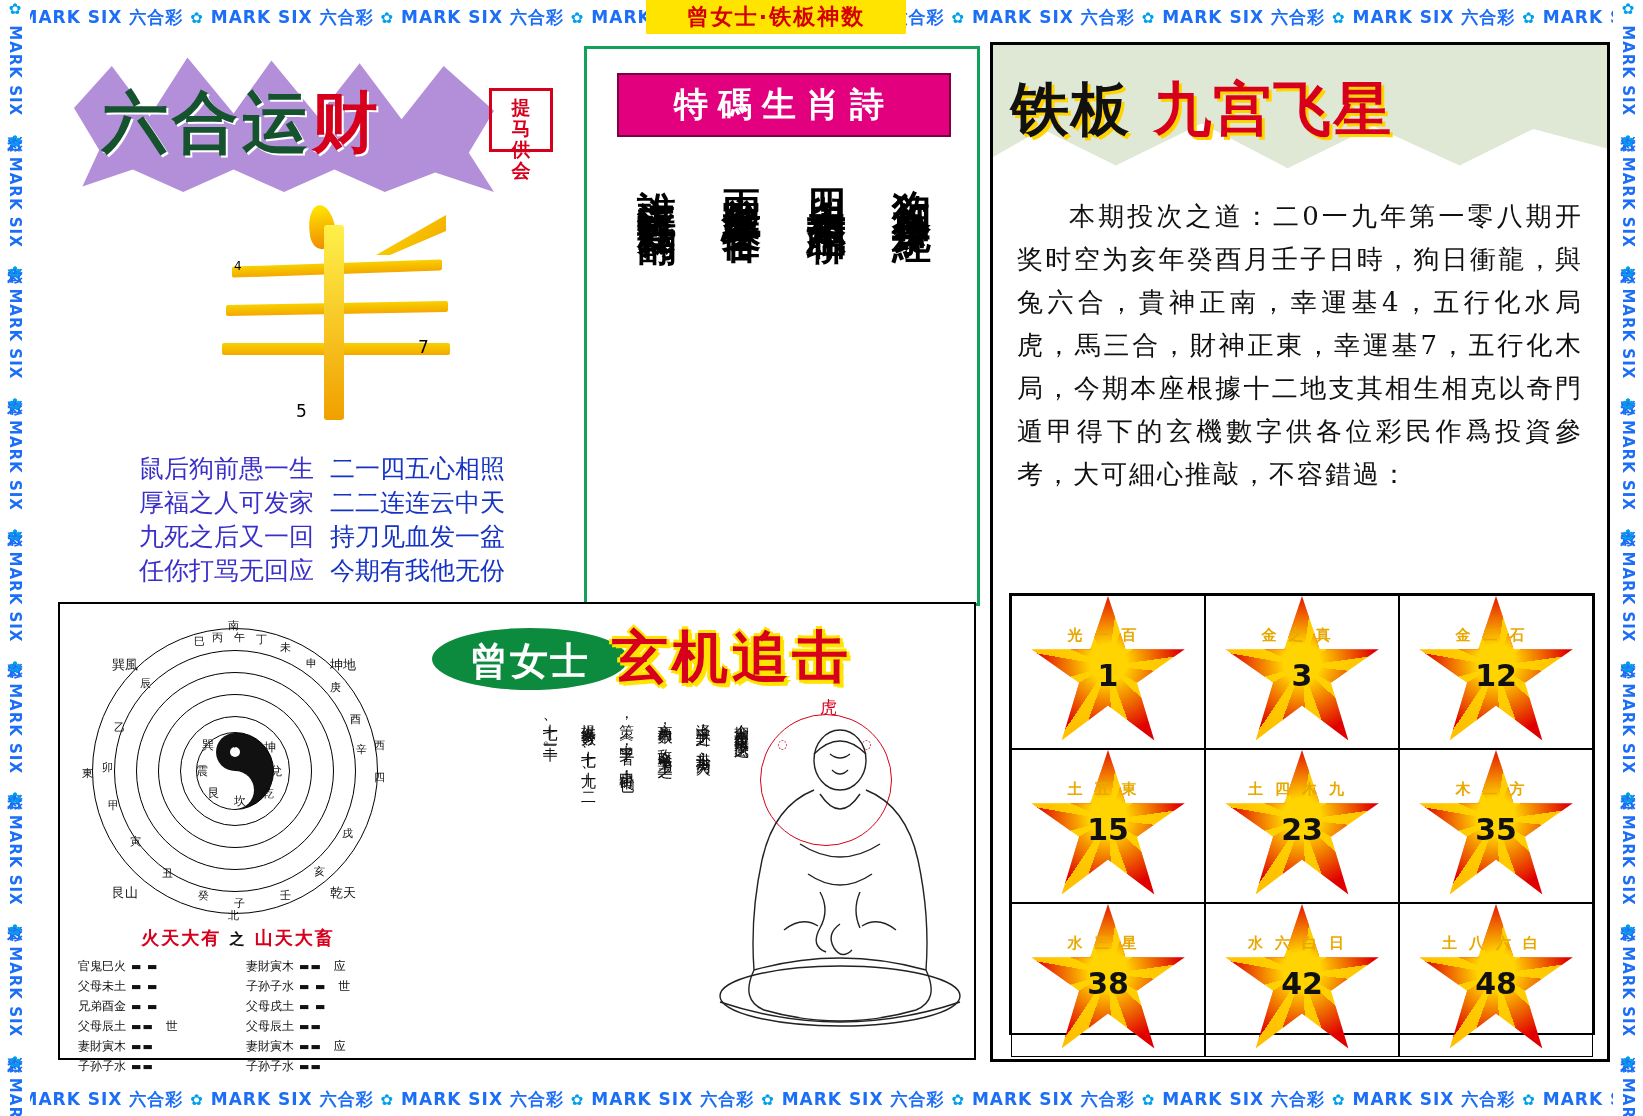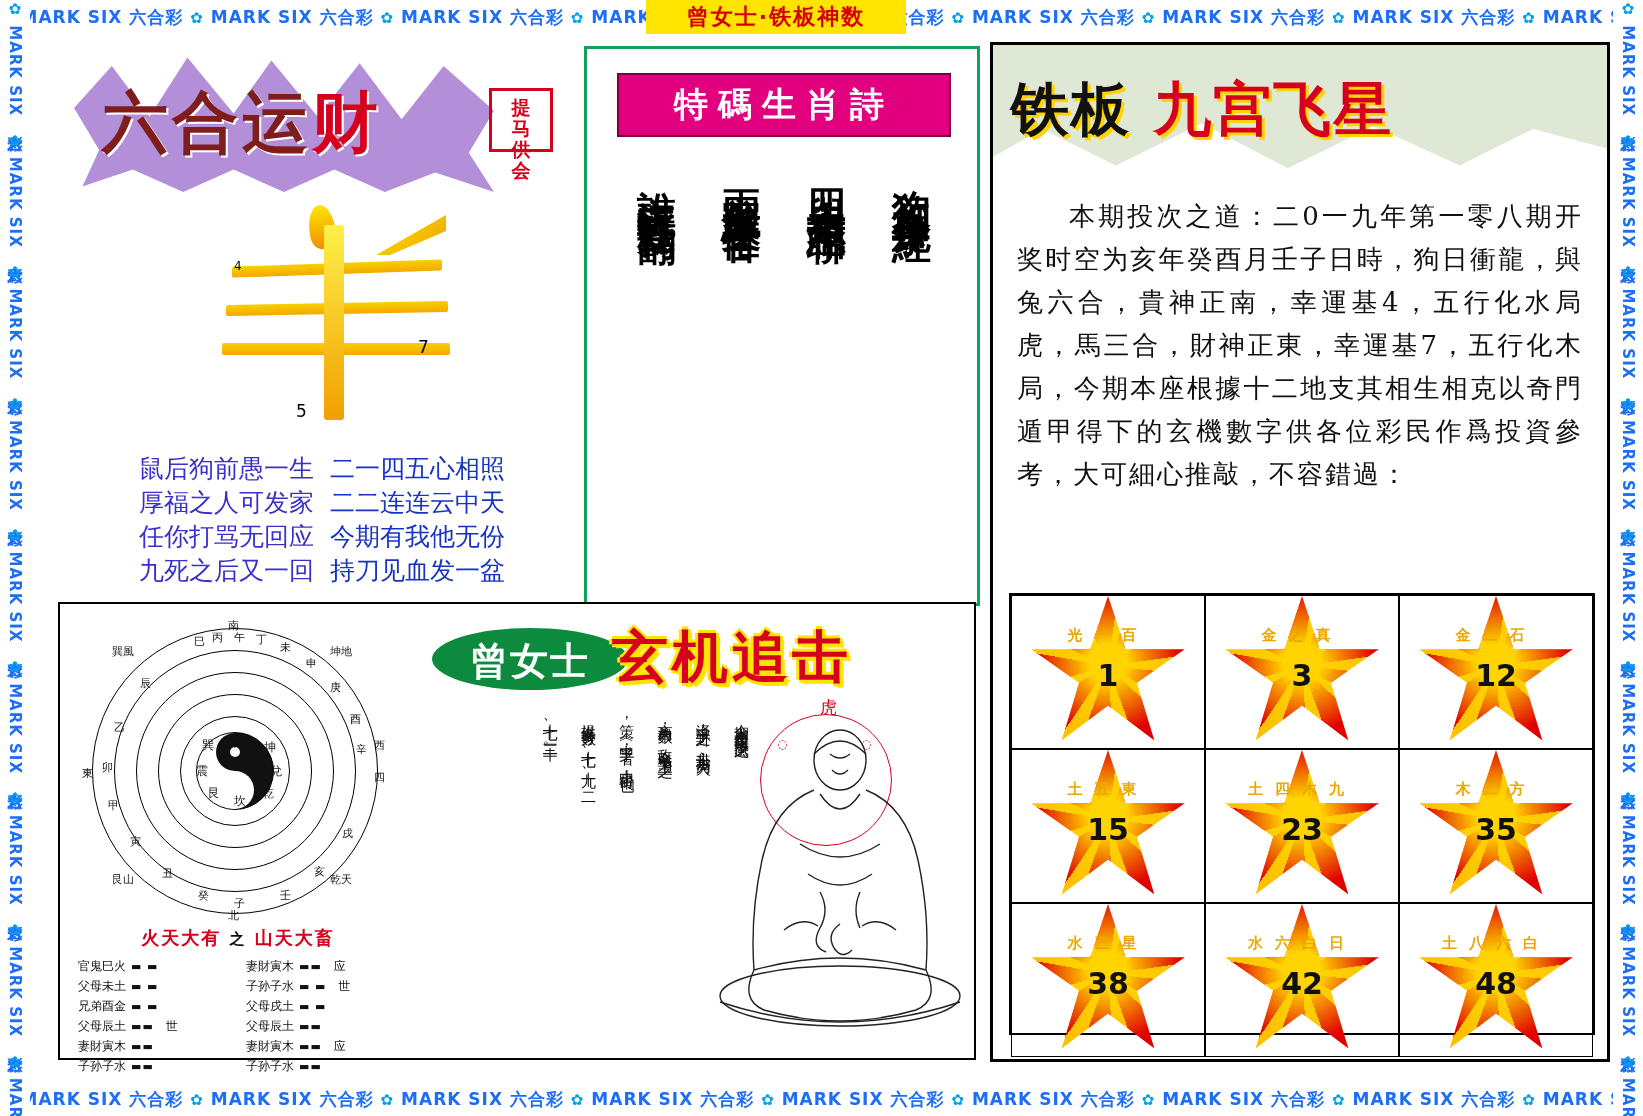--- a/index.html
+++ b/index.html
@@ -31,21 +31,21 @@
 
   
   #leftTop{left:34px;top:40px;width:540px;height:560px;}
   .burst{position:absolute;left:40px;top:12px;width:420px;height:140px;
     background:#b48fd9;
     clip-path:polygon(0% 40%,9% 10%,18% 46%,27% 4%,38% 44%,47% 6%,58% 46%,68% 8%,78% 48%,88% 10%,100% 42%,94% 72%,100% 100%,86% 86%,74% 100%,62% 84%,50% 100%,38% 84%,26% 100%,14% 84%,2% 96%,6% 70%);
   }
   .title-big{position:absolute;left:68px;top:38px;font-size:66px;font-weight:bold;letter-spacing:4px;
     font-family:"DejaVu Sans","Liberation Sans",sans-serif;}
   .title-big span{display:inline-block;}
-  .t-green{color:#7f1d1d;text-shadow:2px 2px 0 #ffffff;}
+  .t-green{color:#14532d;text-shadow:2px 2px 0 #ffffff;}
   .t-red{color:#d6001c;text-shadow:2px 2px 0 #ffffff;}
   .stamp{position:absolute;left:455px;top:48px;width:64px;height:64px;border:3px solid #d6001c;color:#d6001c;
     font-size:19px;line-height:21px;font-weight:bold;text-align:center;padding-top:6px;box-sizing:border-box;letter-spacing:0;}
   .stamp i{font-style:normal;display:block;}
 
   .zodiac{position:absolute;left:170px;top:175px;width:290px;height:215px;}
   .zstroke{position:absolute;background:linear-gradient(180deg,#f7d100,#f5a800);border-radius:2px;}
   .zd1{left:28px;top:48px;width:210px;height:11px;transform:skewY(-2deg);}
   .zd2{left:22px;top:88px;width:222px;height:11px;transform:skewY(-1deg);}
   .zd3{left:18px;top:128px;width:228px;height:12px;}
@@ -113,21 +113,21 @@
   .r5{left:96px;top:96px;width:108px;height:108px;}
   .taiji{position:absolute;left:112px;top:112px;width:76px;height:76px;border-radius:50%;
     background:linear-gradient(90deg,#fff 50%,#111 50%);border:1px solid #000;}
   .taiji:before,.taiji:after{content:"";position:absolute;left:19px;width:38px;height:38px;border-radius:50%;}
   .taiji:before{top:0;background:#111;}
   .taiji:after{top:38px;background:#fff;}
   .taiji i{position:absolute;width:10px;height:10px;border-radius:50%;left:33px;}
   .taiji i.w{top:14px;background:#fff;}
   .taiji i.b{top:52px;background:#111;}
   .bg-lab{position:absolute;font-size:11px;color:#111;}
-  .bg-corner{position:absolute;font-size:11px;color:#111;}
+  .bg-corner{position:absolute;font-size:13px;color:#111;margin-top:12px;}
   .tri{position:absolute;font-size:12px;color:#111;line-height:11px;}
 
   .hex-title{position:absolute;left:28px;top:322px;width:300px;text-align:center;font-size:18px;color:#d6001c;font-weight:bold;letter-spacing:2px;}
   .hex-title .mid{color:#111;font-size:15px;}
   .hexcols{position:absolute;left:18px;top:352px;width:320px;font-size:12px;color:#111;}
   .hexrow{display:flex;justify-content:space-between;align-items:center;height:20px;}
   .hexcell{width:152px;display:flex;align-items:center;gap:5px;}
   .ylines{letter-spacing:1px;font-size:11px;}
   .mark{color:#111;width:26px;display:inline-block;text-align:center;}
 
@@ -192,26 +192,26 @@
       <tbody>
           <tr>
         <td class="pc-purple">鼠后狗前愚一生</td>
         <td class="pc-blue">二一四五心相照</td>
       </tr>
       <tr>
         <td class="pc-purple">厚福之人可发家</td>
         <td class="pc-blue">二二连连云中天</td>
       </tr>
       <tr>
+        <td class="pc-purple">九死之后又一回</td>
+        <td class="pc-blue">持刀见血发一盆</td>
+      </tr>
+      <tr>
         <td class="pc-purple">任你打骂无回应</td>
         <td class="pc-blue">今期有我他无份</td>
-      </tr>
-      <tr>
-        <td class="pc-purple">九死之后又一回</td>
-        <td class="pc-blue">持刀见血发一盆</td>
       </tr>
     </tbody>
       </table>
   </div>
   <div class="poem-foot">三八佳節半邊紅</div>
 </div>
 
 <div class="zone" id="midTop">
   <div class="mt-banner">
     <span>特碼生肖詩</span>

